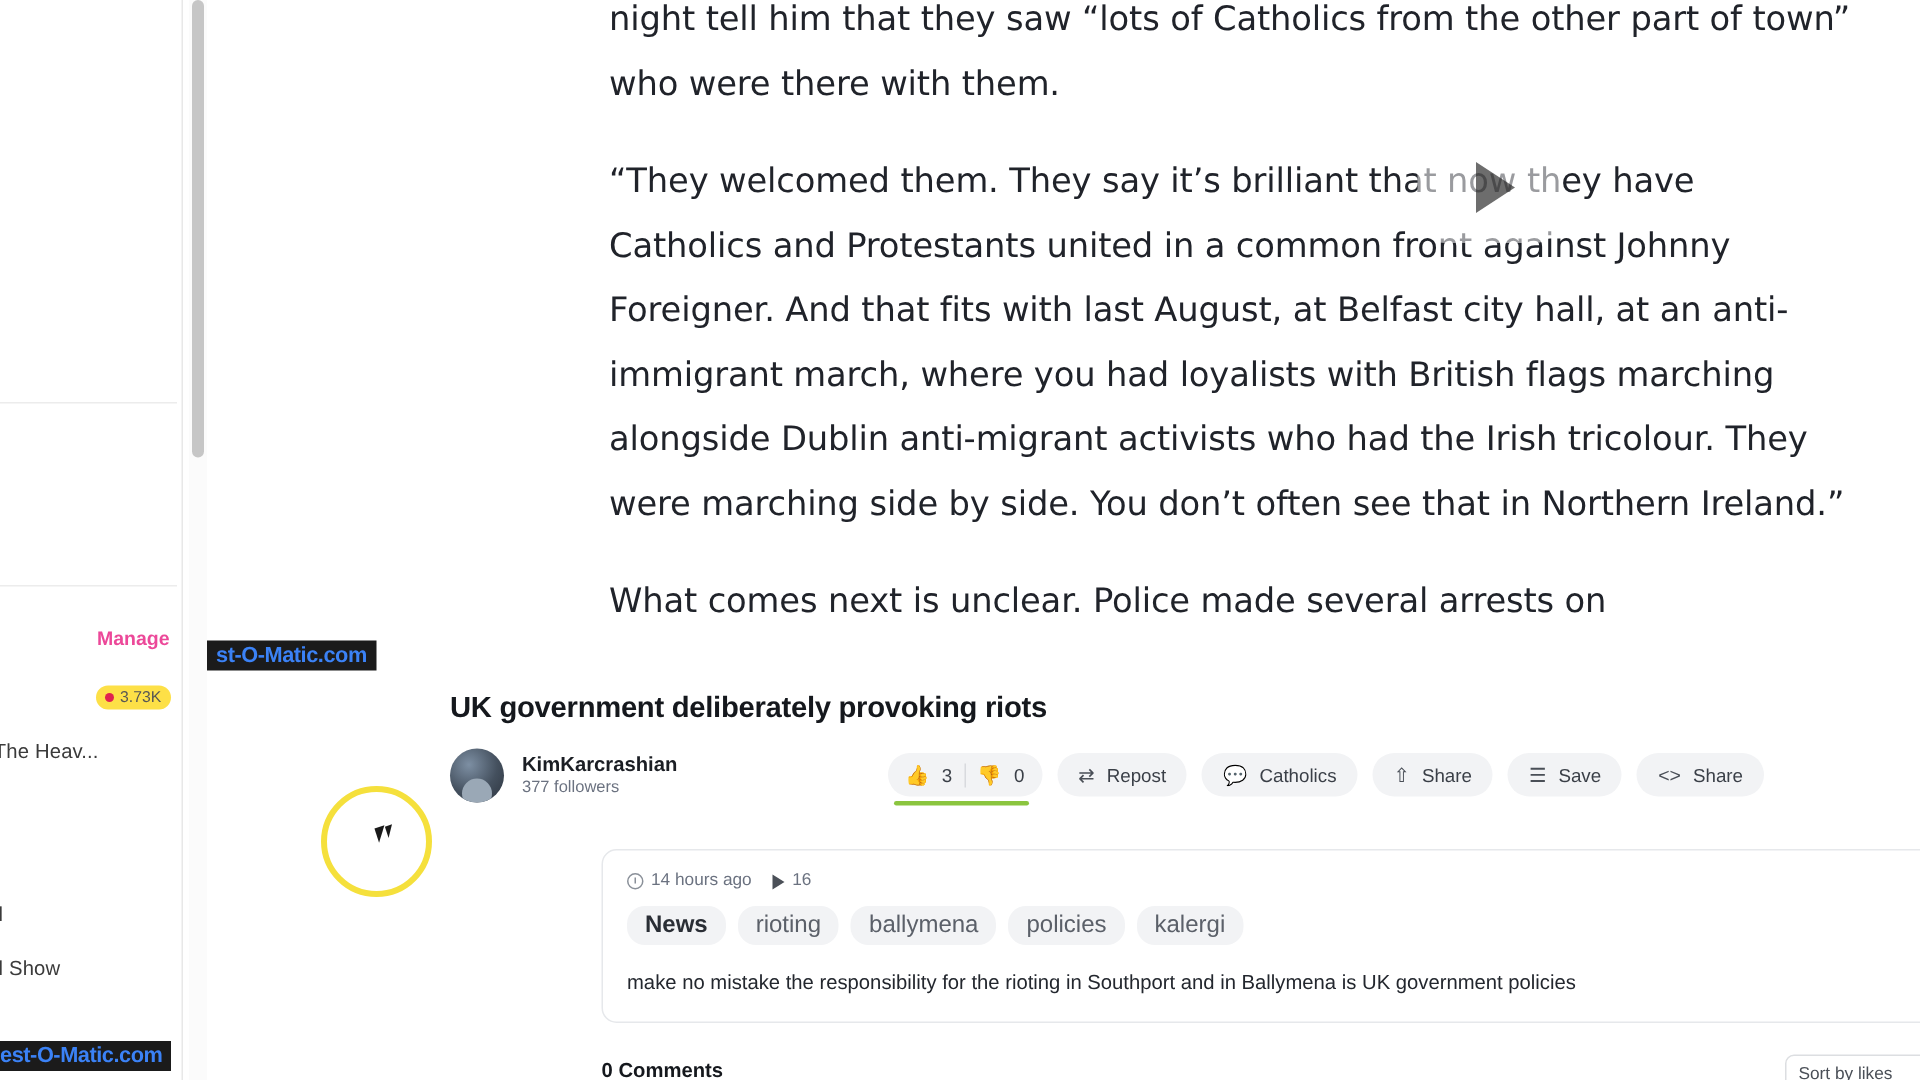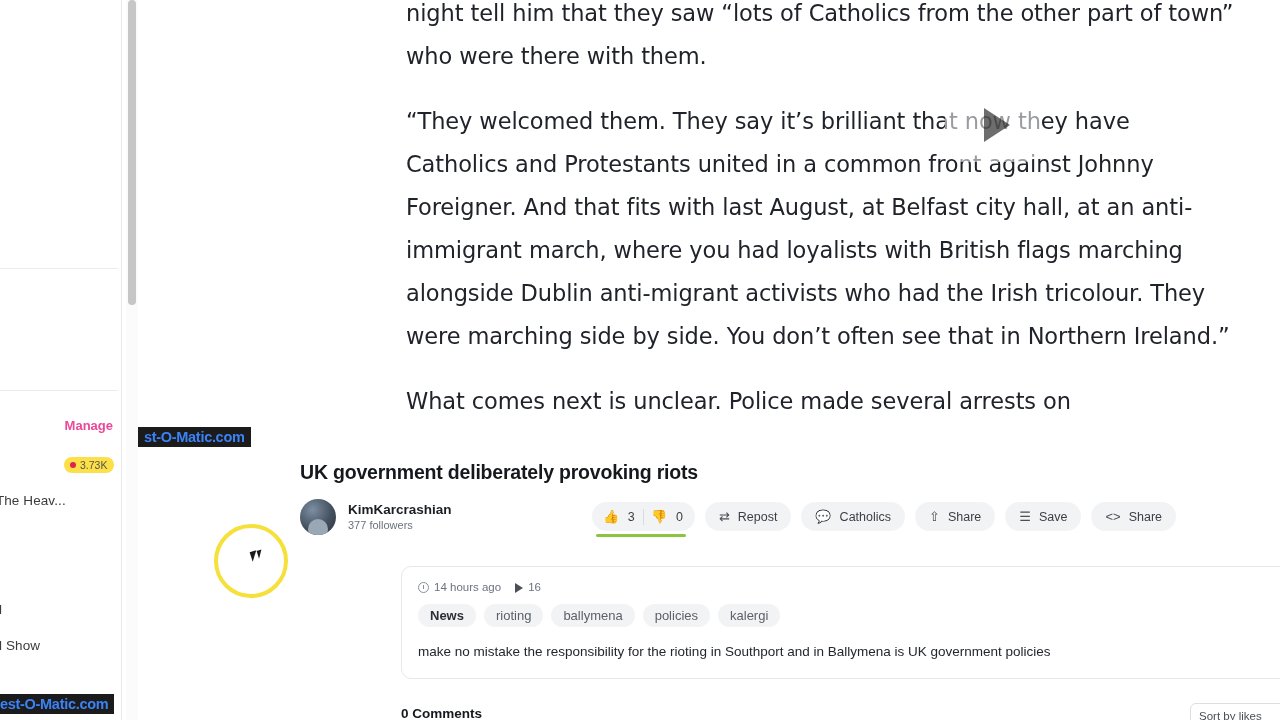--- a/index.html
+++ b/index.html
@@ -312,21 +312,21 @@
     border-left: 8px solid #4b5058;
     border-top: 5px solid transparent;
     border-bottom: 5px solid transparent;
     display: inline-block;
   }
   .tags { display: flex; gap: 8px; margin-bottom: 15px; }
   .tag {
     background: #f2f3f5;
     border-radius: 12px;
     padding: 4px 12px;
-    font-size: 13px;
+    font-size: 16px;
     color: #5b6069;
   }
   .tag.primary { font-weight: bold; color: #2a2e35; }
   .desc-text {
     font-size: 13.5px;
     color: #23272e;
     line-height: 20px;
   }
 
   

